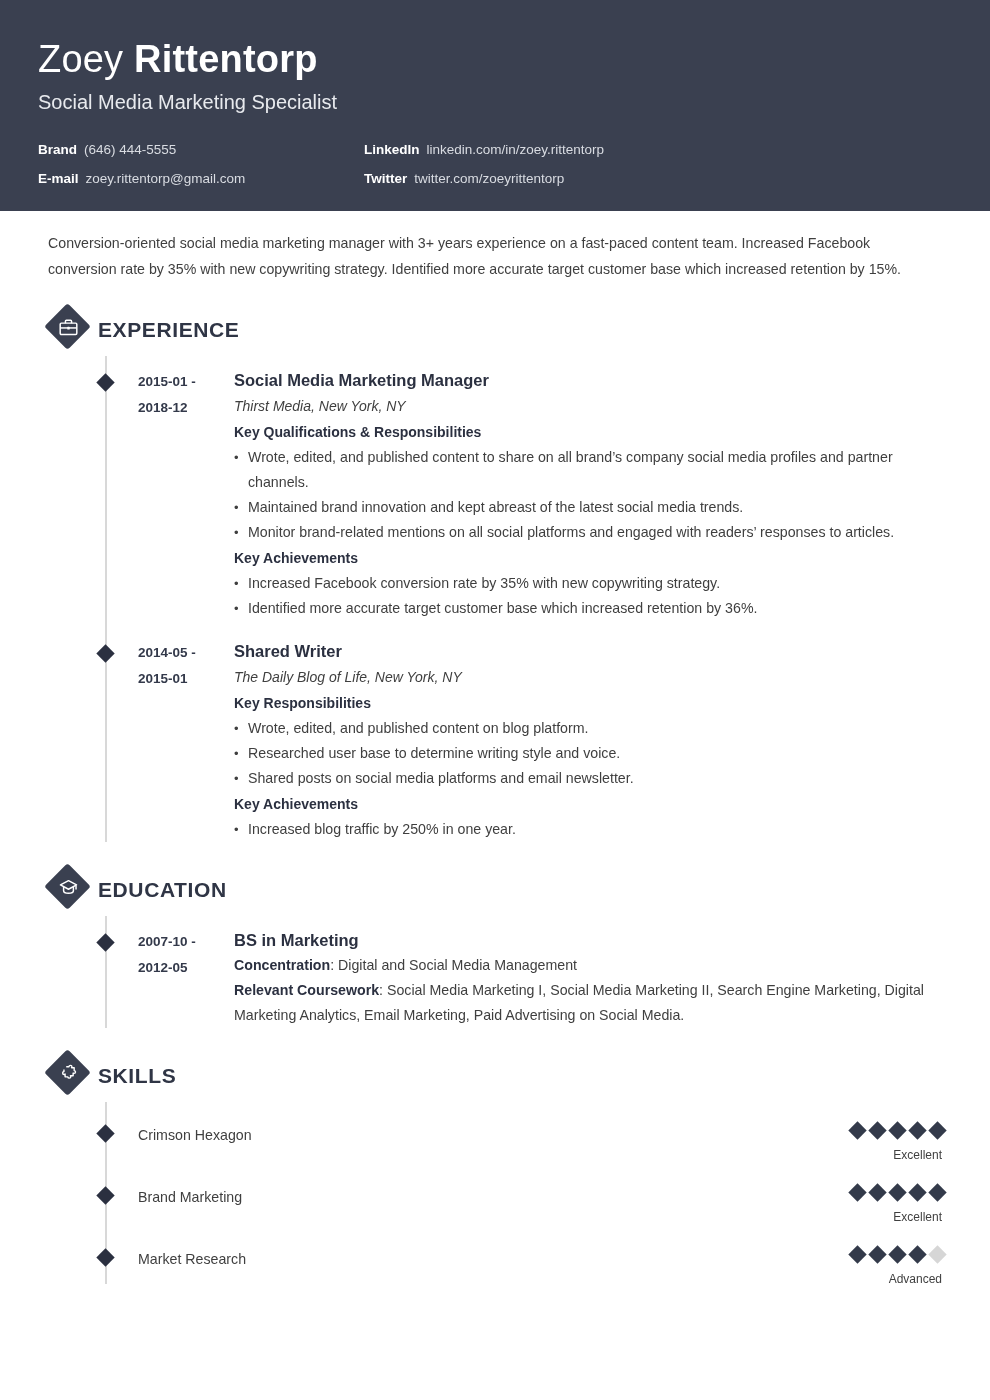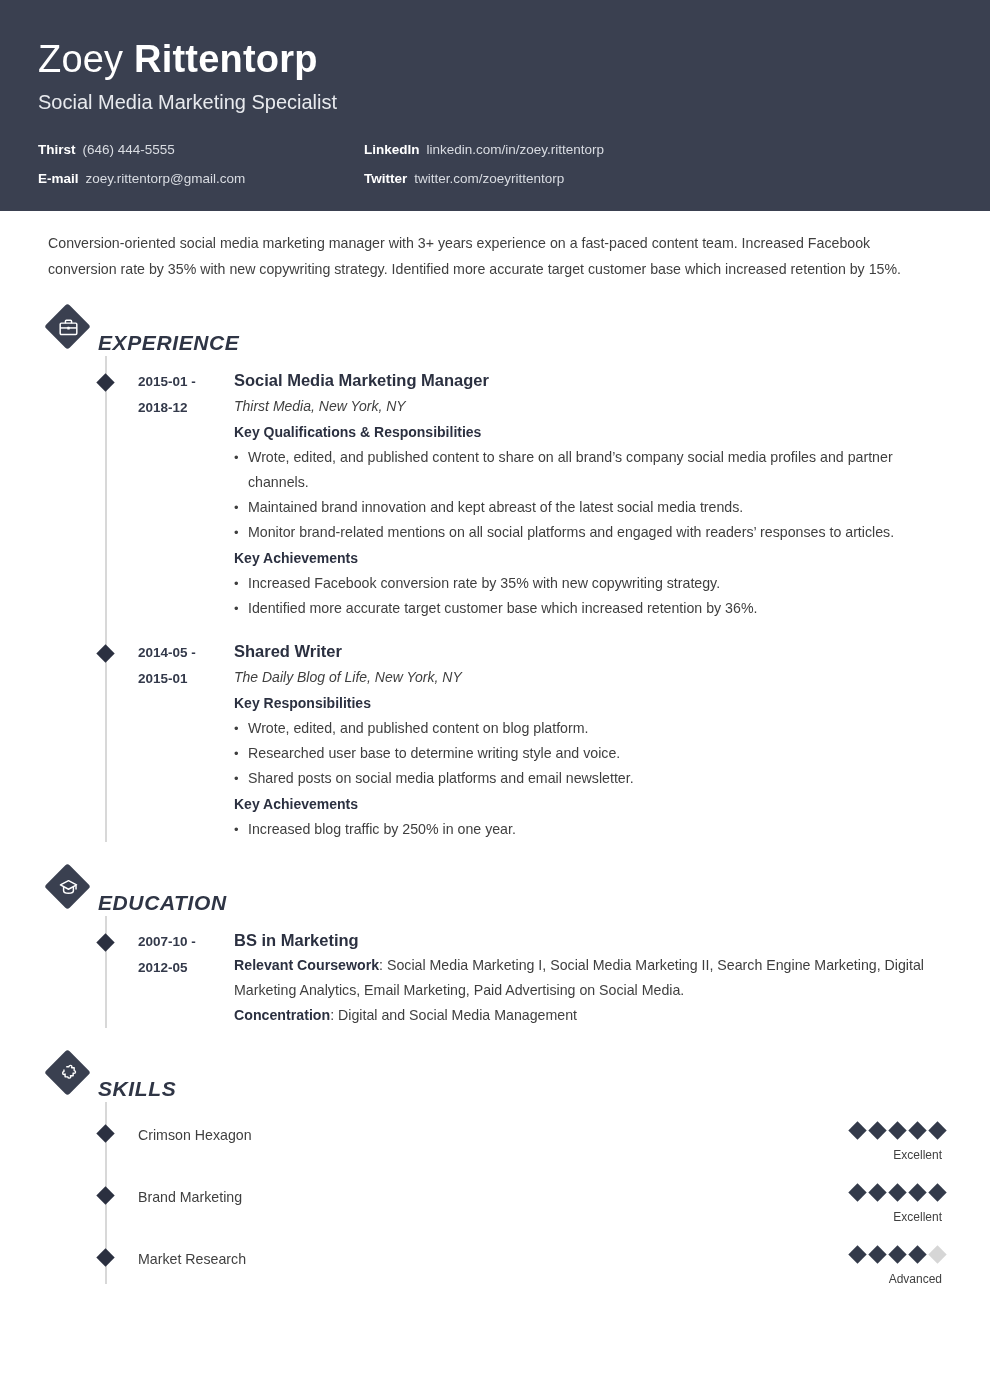--- a/index.html
+++ b/index.html
@@ -77,23 +77,22 @@
   }
 
   
   .section {
     position: relative;
     margin-top: 22px;
   }
   .section-head {
     position: relative;
     display: flex;
-    align-items: flex-end;
+    align-items: center;
     height: 52px;
-    font-style: italic;
   }
   .badge {
     position: absolute;
     left: 5px;
     top: 0;
     width: 46px;
     height: 46px;
     display: flex;
     align-items: center;
     justify-content: center;
@@ -260,21 +259,21 @@
 
   <div class="header">
     <div class="name">
       <span>Zoey</span>
       <span class="last">Rittentorp</span>
     </div>
     <div class="job-title">Social Media Marketing Specialist</div>
 
     <div class="contacts">
       <div class="contact-item">
-        <span class="c-label">Thirst</span><span class="c-value">(646) 444-5555</span>
+        <span class="c-label">Brand</span><span class="c-value">(646) 444-5555</span>
       </div>
       <div class="contact-item">
         <span class="c-label">LinkedIn</span><span class="c-value">linkedin.com/in/zoey.rittentorp</span>
       </div>
       <div class="contact-item">
         <span class="c-label">E-mail</span><span class="c-value">zoey.rittentorp@gmail.com</span>
       </div>
       <div class="contact-item">
         <span class="c-label">Twitter</span><span class="c-value">twitter.com/zoeyrittentorp</span>
       </div>
@@ -376,24 +375,24 @@
           <div class="tl-dot">
               <i></i>
             </div>
           <div class="dates">
             <div>2007-10 -</div>
             <div>2012-05</div>
           </div>
           <div class="entry-main">
             <div class="role">BS in Marketing</div>
             <div class="edu-line">
+              <b>Concentration</b><span>: Digital and Social Media Management</span>
+            </div>
+            <div class="edu-line">
               <b>Relevant Coursework</b><span>: Social Media Marketing I, Social Media Marketing II, Search Engine Marketing, Digital Marketing Analytics, Email Marketing, Paid Advertising on Social Media.</span>
-            </div>
-            <div class="edu-line">
-              <b>Concentration</b><span>: Digital and Social Media Management</span>
             </div>
           </div>
         </div>
       </div>
     </div>
 
     <div class="section">
       <div class="section-head">
         <span class="badge">
           <svg viewBox="0 0 24 24" fill="none" stroke="#ffffff" stroke-width="1.6" stroke-linejoin="round" style="position:absolute;z-index:2;">

